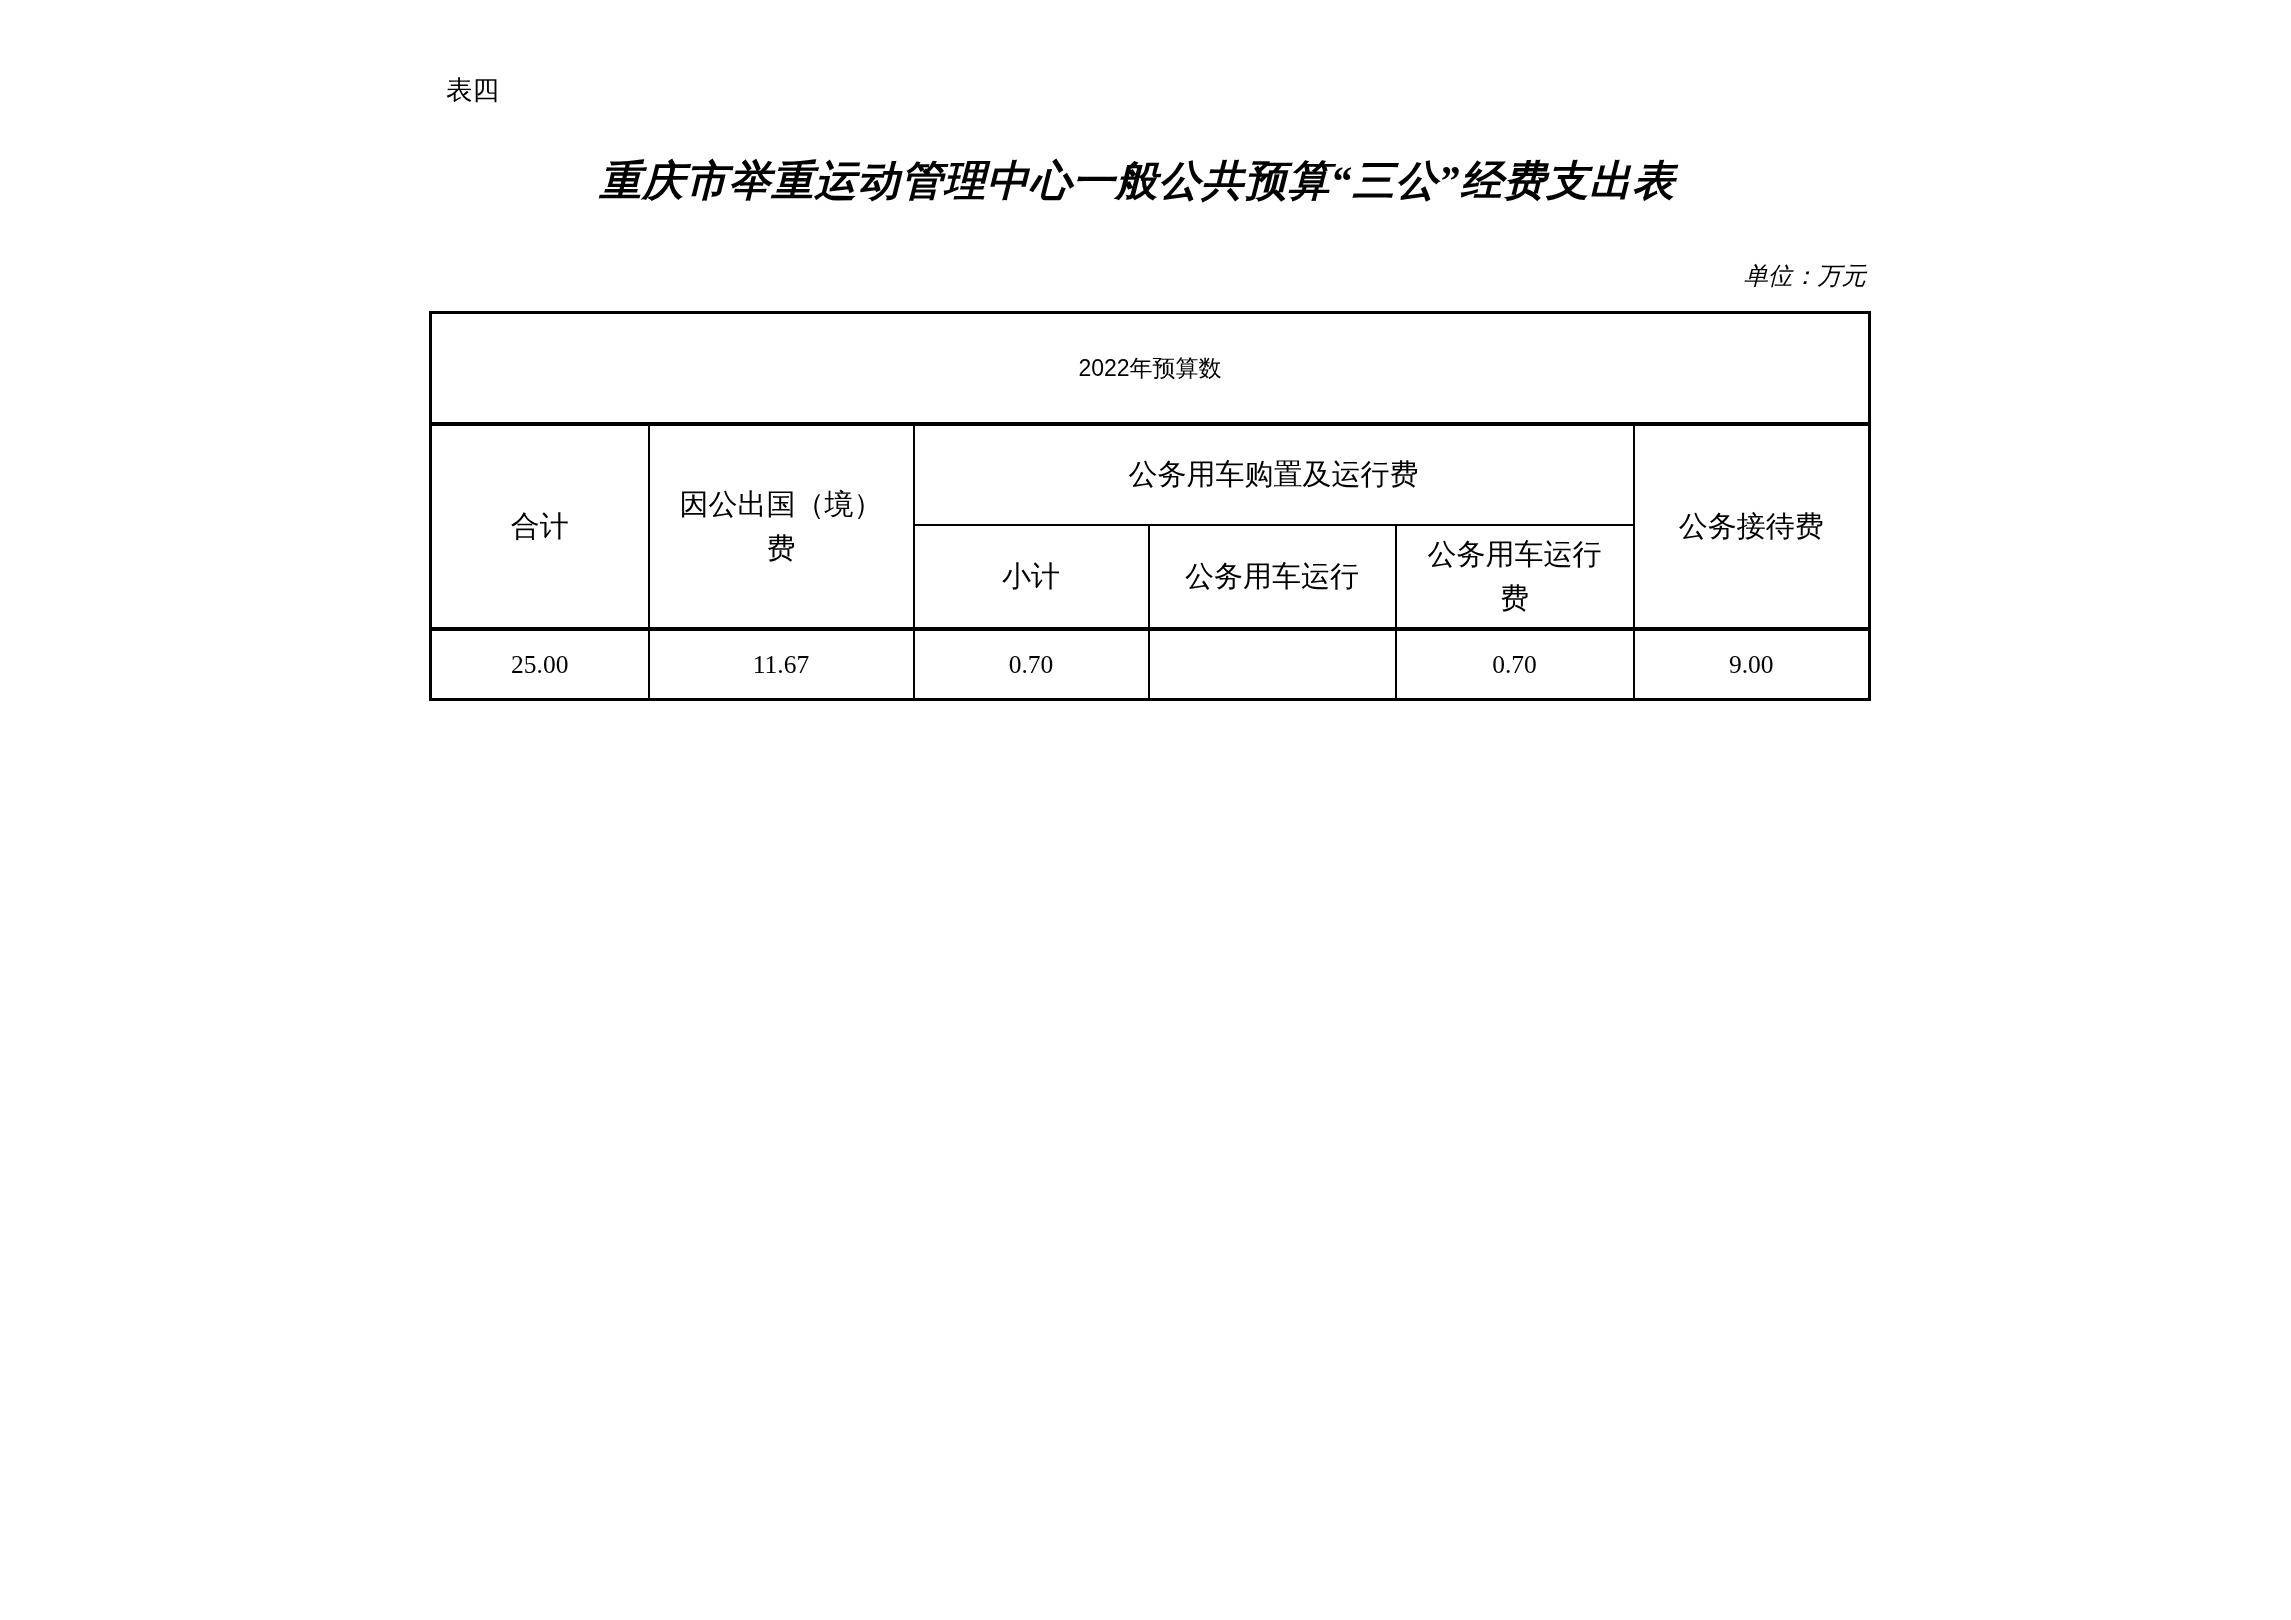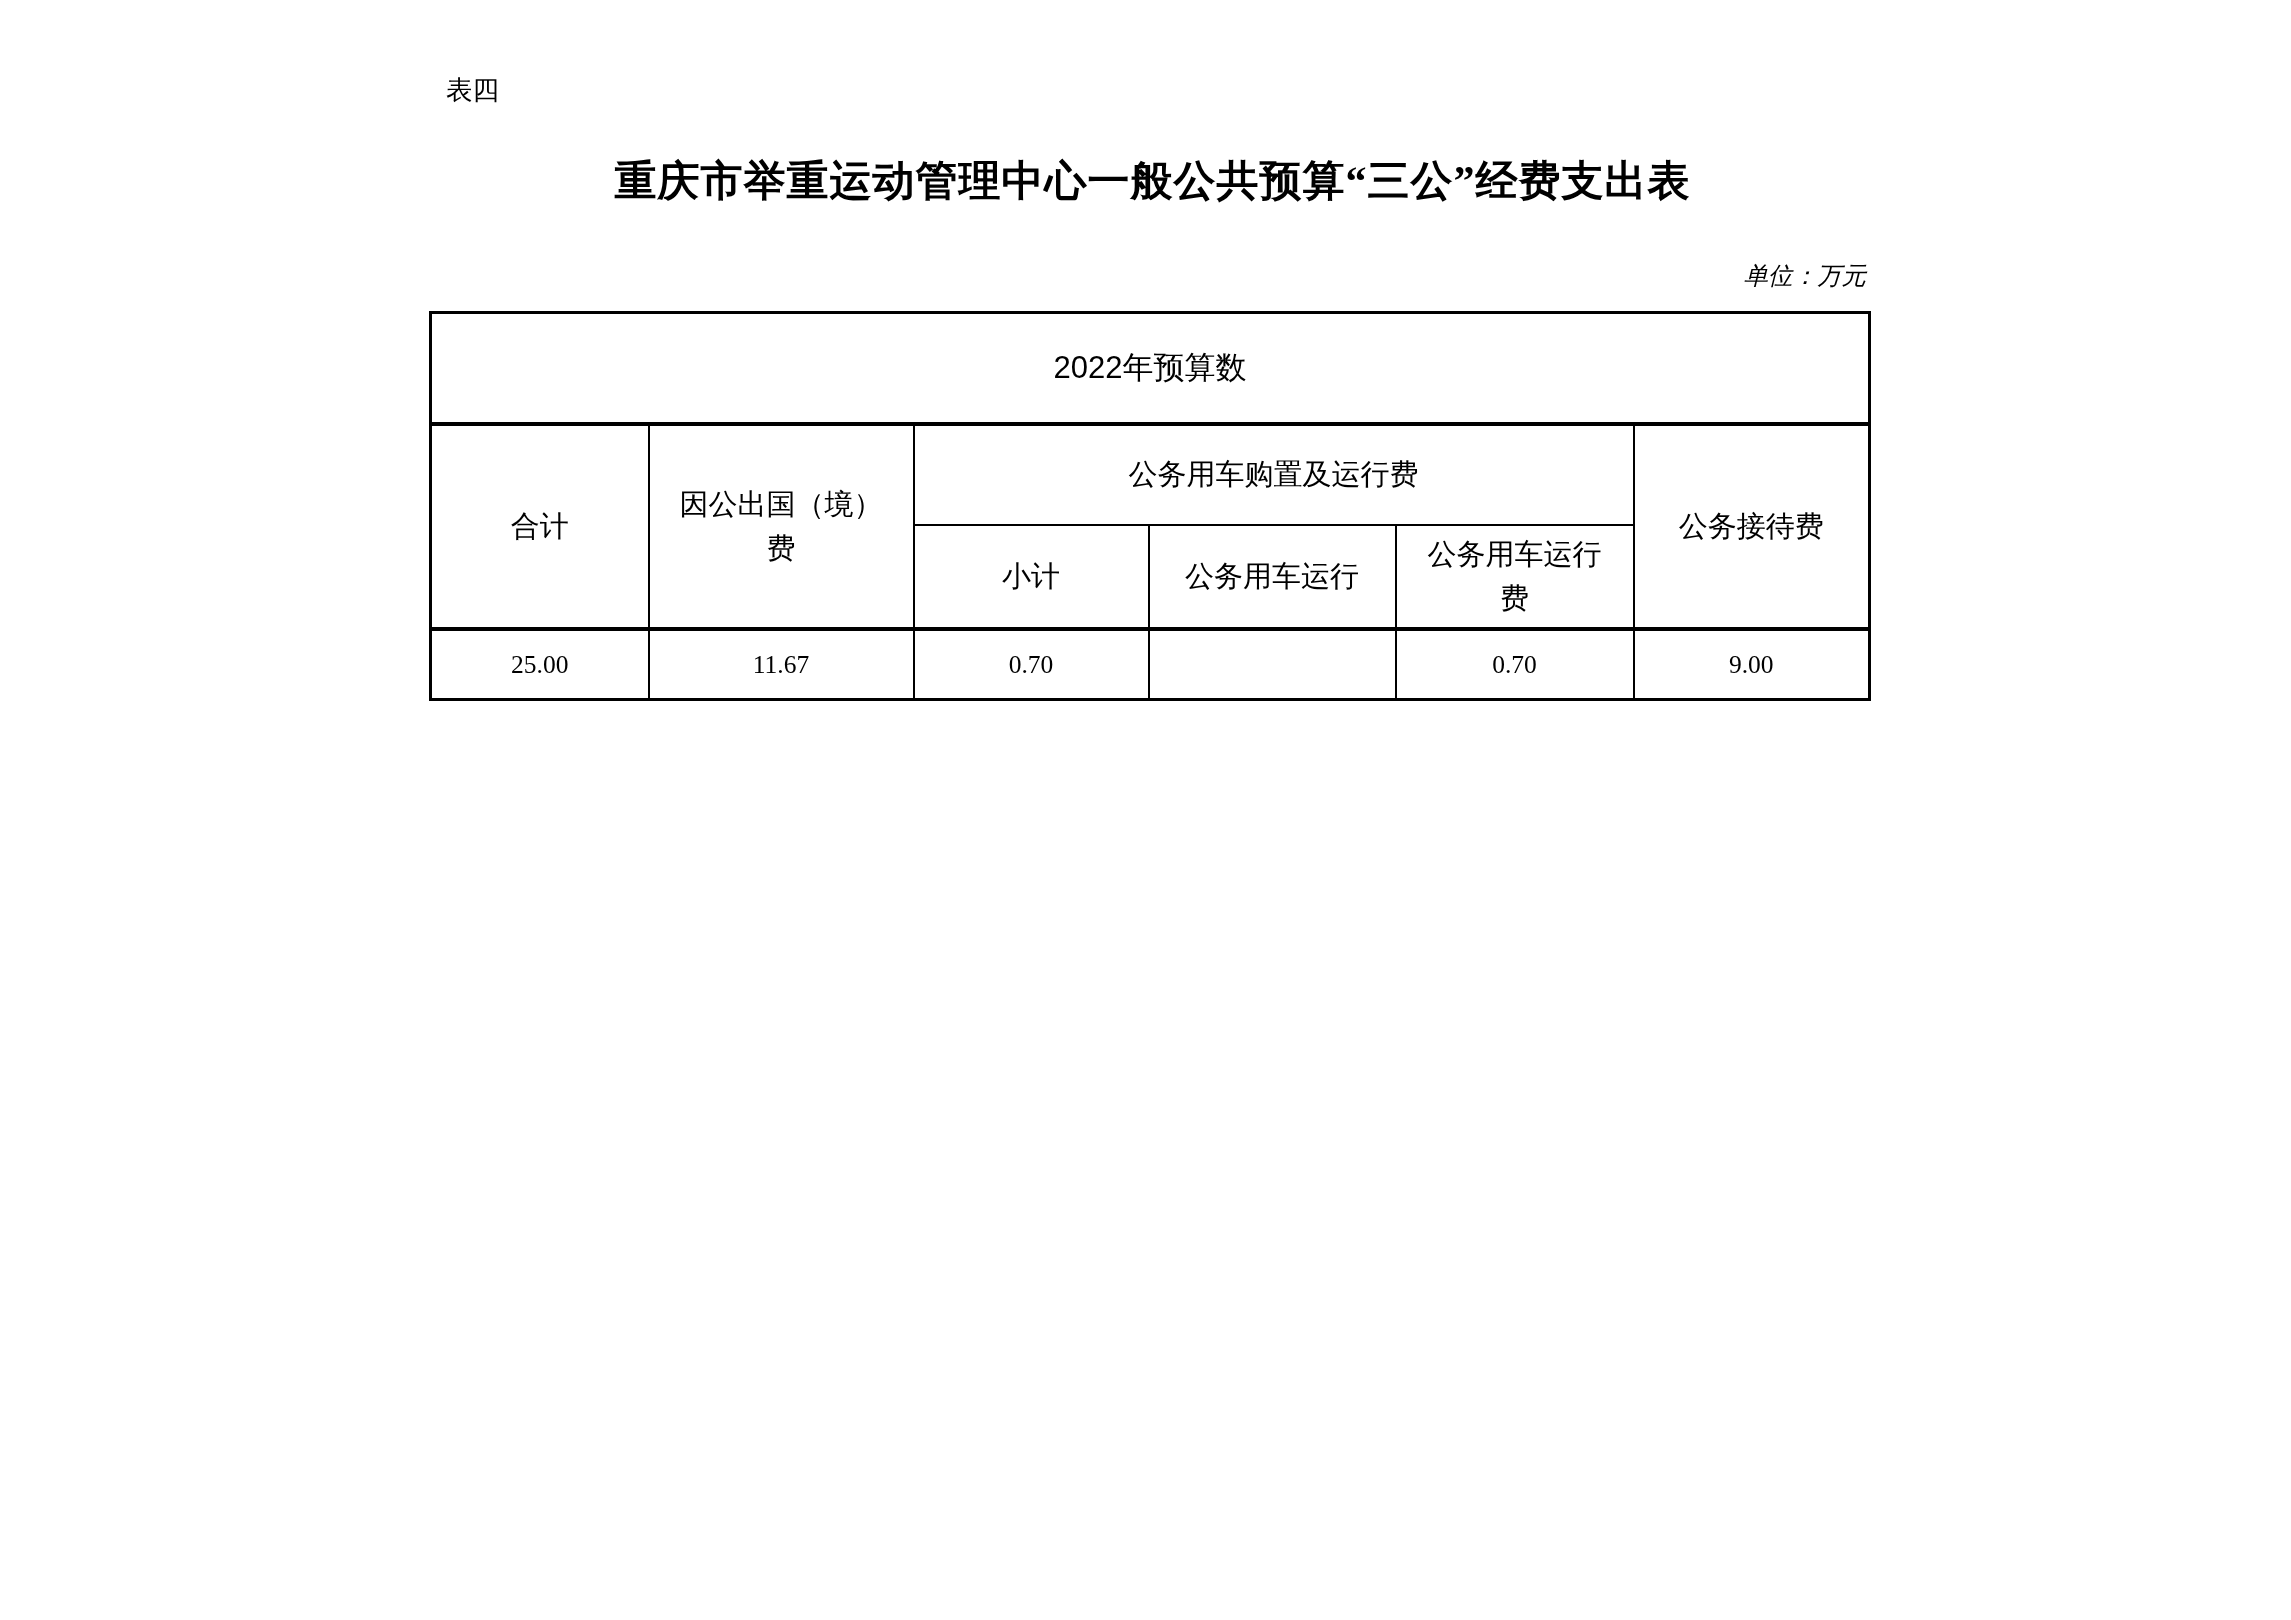--- a/index.html
+++ b/index.html
@@ -18,29 +18,30 @@
   .sheet-label {
     position: absolute;
     left: 446px;
     top: 76px;
     font-size: 26.5px;
     line-height: 1.1;
     font-family: "Liberation Serif", "DejaVu Serif", serif;
   }
   .doc-title {
     position: absolute;
-    left: 433px;
+    left: 418px;
     top: 157px;
     width: 1439px;
     text-align: center;
     font-size: 42px;
     font-weight: bold;
     letter-spacing: 1px;
     line-height: 1.15;
     font-family: "Liberation Serif", "DejaVu Serif", serif;
+    font-style: italic;
   }
   .unit-note {
     position: absolute;
     left: 429px;
     top: 263px;
     width: 1437px;
     text-align: right;
     font-size: 24.5px;
     line-height: 1.1;
     font-family: "Liberation Serif", "DejaVu Serif", serif;
@@ -70,21 +71,21 @@
   }
   tr.row-sub td {
     height: 101px;
   }
   tr.row-data td {
     height: 67px;
     border-top-width: 4.9px;
   }
   .year-cell {
     font-family: "Liberation Sans", "DejaVu Sans", sans-serif;
-    font-size: 31px;
+    font-size: 23px;
   }
   .hdr {
     font-family: "Liberation Sans", "DejaVu Sans", sans-serif;
     font-size: 29px;
     white-space: pre-line;
     line-height: 1.5;
   }
   .num {
     font-family: "Liberation Serif", "DejaVu Serif", serif;
     font-size: 25.5px;

